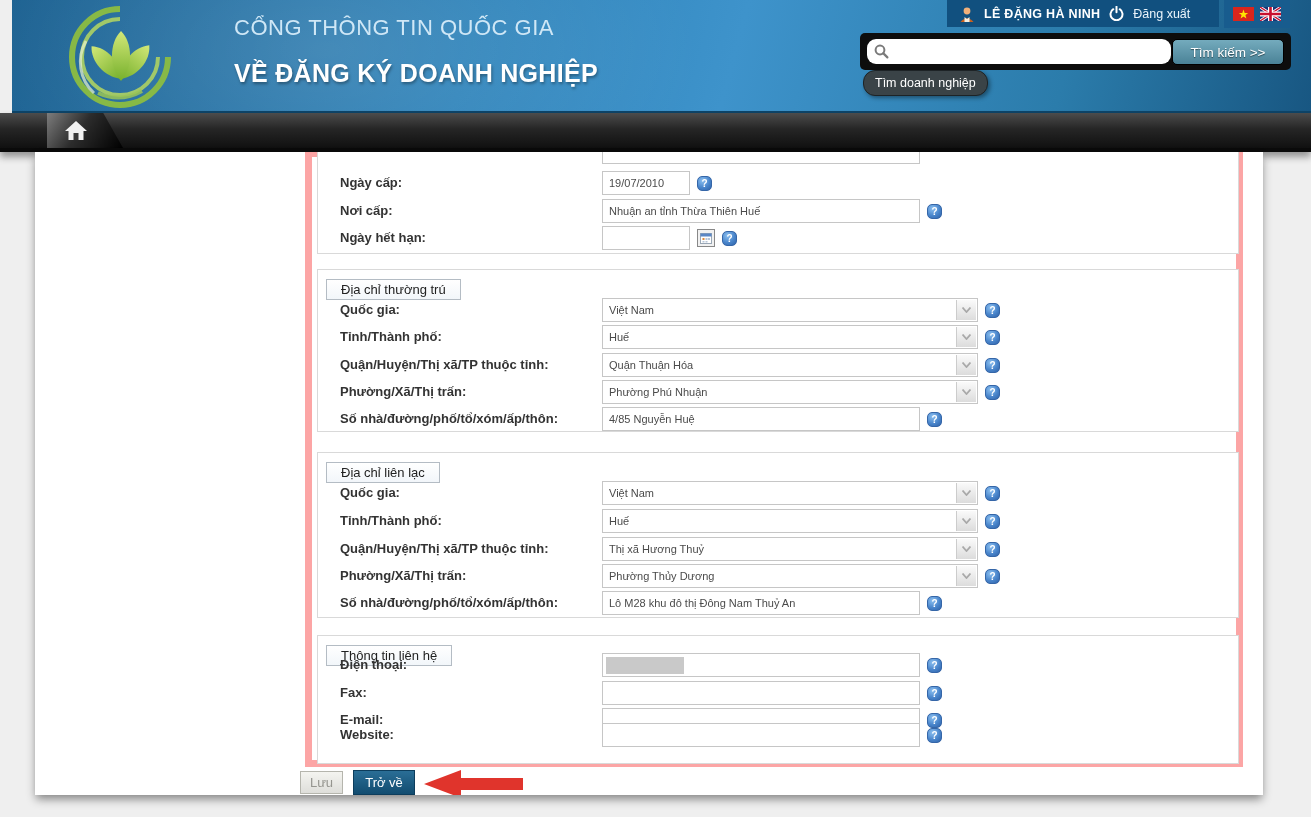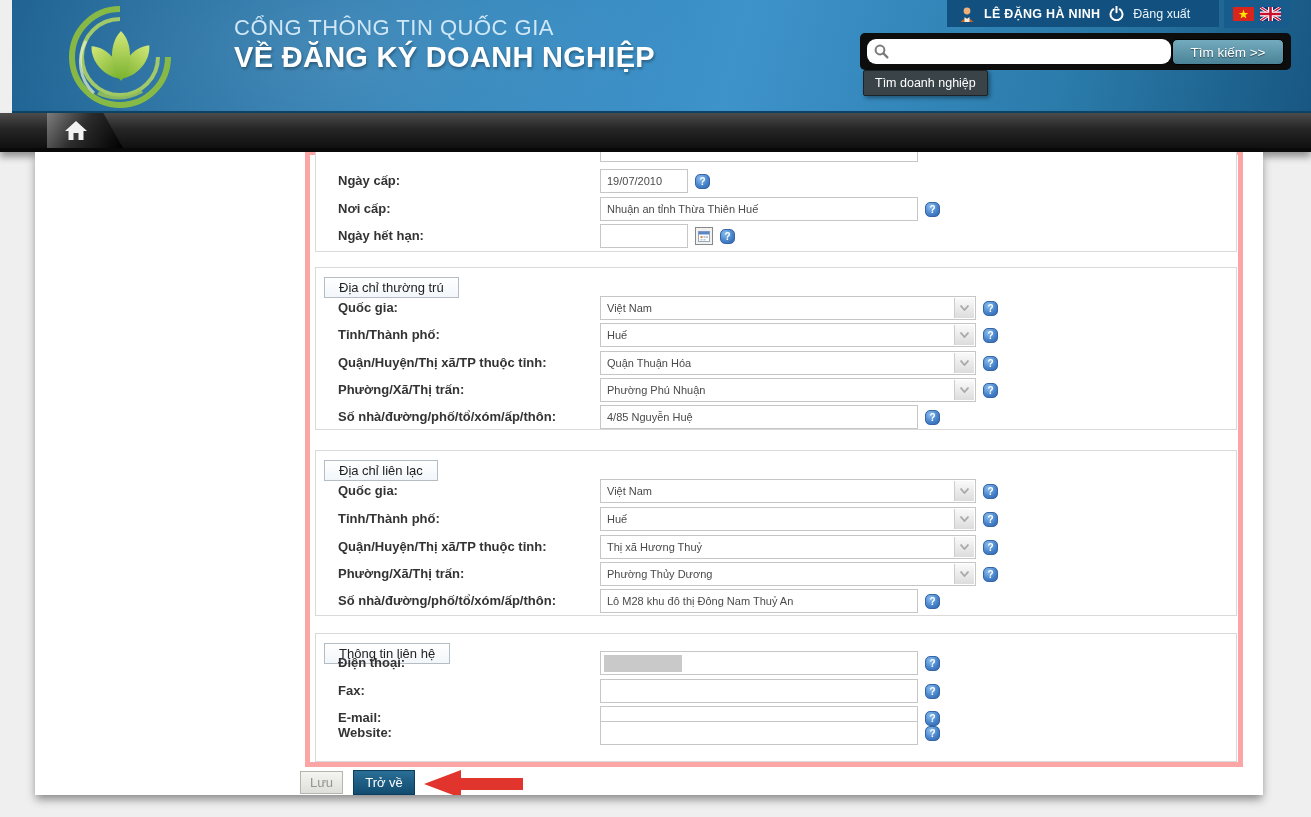--- a/index.html
+++ b/index.html
@@ -5,47 +5,47 @@
   html,body{margin:0;padding:0;background:#efefef;font-family:"Liberation Sans",sans-serif;}
   #stage{position:relative;width:1311px;height:817px;background:#efefef;overflow:hidden;}
 
   
   .header{position:absolute;left:12px;top:0;width:1311px;height:111px;border-bottom:2px solid #0e4468;overflow:hidden;
     background:radial-gradient(620px 320px at 24% 45%, rgba(255,255,255,.13), transparent 60%),
                linear-gradient(105deg,#1c6191 0%,#2e83ba 35%,#3e93cb 55%,#2b7cab 80%,#175580 100%);}
   .logo{position:absolute;left:52px;top:1px;width:112px;height:112px;}
   .title-block{position:absolute;left:222px;top:15px;}
   .title1{font-size:22px;color:#cfe7f6;letter-spacing:.5px;}
-  .title2{font-size:29px;color:#ffffff;font-weight:bold;margin-top:0;letter-spacing:.3px;text-shadow:1px 2px 3px rgba(0,0,0,.35);}
+  .title2{font-size:25px;color:#ffffff;font-weight:bold;margin-top:18px;letter-spacing:.3px;text-shadow:1px 2px 3px rgba(0,0,0,.35);}
 
   .user-bar{position:absolute;left:935px;top:0;width:272px;height:27px;background:#11507f;display:flex;align-items:center;gap:9px;padding:0 12px;box-sizing:border-box;}
   .user-name{font-size:12.5px;font-weight:bold;color:#fff;letter-spacing:.3px;}
   .logout-label{font-size:12.5px;color:#eaf4fb;}
   .flag-bar{position:absolute;left:1212px;top:0;width:66px;height:28px;background:#185c8e;display:flex;align-items:center;justify-content:center;gap:6px;}
   .flag{width:21px;height:14px;display:block;}
 
   .search-wrap{position:absolute;left:848px;top:33px;width:431px;height:37px;background:#0d0d0d;border-radius:5px;}
   .search-input{position:absolute;left:7px;top:6px;width:266px;height:25px;border:none;border-radius:9px;padding:0 8px 0 30px;font-size:13px;color:#333;outline:none;background:#fff;}
   .search-icon{position:absolute;left:14px;top:11px;}
   .search-btn{position:absolute;right:7px;top:6px;width:112px;height:26px;border:1px solid #000;border-radius:5px;box-sizing:border-box;
     background:linear-gradient(#74abbd,#4a8297);color:#fff;font-size:13.5px;display:flex;align-items:center;justify-content:center;text-shadow:0 1px 1px rgba(0,0,0,.5);cursor:pointer;}
-  .search-tooltip{position:absolute;left:851px;top:70px;background:#3a4347;border:1px solid #1d2326;color:#fff;font-size:12.5px;padding:5px 11px;border-radius:2px;box-shadow:2px 2px 4px rgba(0,0,0,.4);}
+  .search-tooltip{position:absolute;left:851px;top:70px;background:#3a4347;border:1px solid #1d2326;color:#fff;font-size:12.5px;padding:5px 11px;border-radius:12px;box-shadow:2px 2px 4px rgba(0,0,0,.4);}
 
   
   .navbar{position:absolute;left:0;top:113px;width:1311px;height:35px;background:linear-gradient(#4c4c4c,#262626 45%,#101010 100%);border-bottom:4px solid #0a0a0a;box-shadow:0 5px 7px rgba(0,0,0,.38);}
   .home-tab{position:absolute;left:47px;top:0;width:76px;height:35px;clip-path:polygon(0 0,74% 0,100% 100%,0 100%);
     background:linear-gradient(125deg,#7d7d7d,#2c2c2c 45%,#000 100%);display:flex;align-items:center;cursor:pointer;}
   .home-tab svg{margin-left:17px;}
   .nav-items{position:absolute;left:128px;top:0;height:35px;display:flex;align-items:center;}
   .nav-item{padding:0 17px;color:#fff;font-size:13px;font-weight:bold;letter-spacing:.2px;text-shadow:0 1px 1px #000;cursor:pointer;white-space:nowrap;}
   .nav-sep{width:1px;height:21px;background:#8a8a8a;}
 
   
   .content{position:absolute;left:35px;top:152px;width:1228px;height:643px;background:#fff;box-shadow:0 5px 9px -1px rgba(0,0,0,.45);overflow:hidden;}
-  .panel{position:absolute;left:270px;top:-2px;width:938px;height:617px;border:5px solid #fca5a5;box-sizing:border-box;background:#fff;}
+  .panel{position:absolute;left:270px;top:-2px;width:938px;height:617px;border:7px solid #fca5a5;box-sizing:border-box;background:#fff;}
   .fieldset{position:absolute;left:5px;width:922px;border:1px solid #d9d9d9;box-sizing:border-box;background:#fff;}
   .legend{position:absolute;top:-11px;left:8px;padding:2px 14px;font-size:13px;color:#222;background:linear-gradient(#ffffff,#f2f6fa);border:1px solid #b4bcc4;white-space:nowrap;margin-top:20px;}
   #fs1{top:-12px;height:109px;}
   #fs2{top:112px;height:163px;}
   #fs3{top:295px;height:166px;}
   #fs4{top:478px;height:129px;}
 
   .row{position:absolute;left:0;width:100%;height:24px;}
   .lbl{position:absolute;left:22px;top:4px;font-size:13px;font-weight:bold;color:#333;white-space:nowrap;}
   .ctrl{position:absolute;left:284px;top:0;display:flex;align-items:center;gap:7px;}

